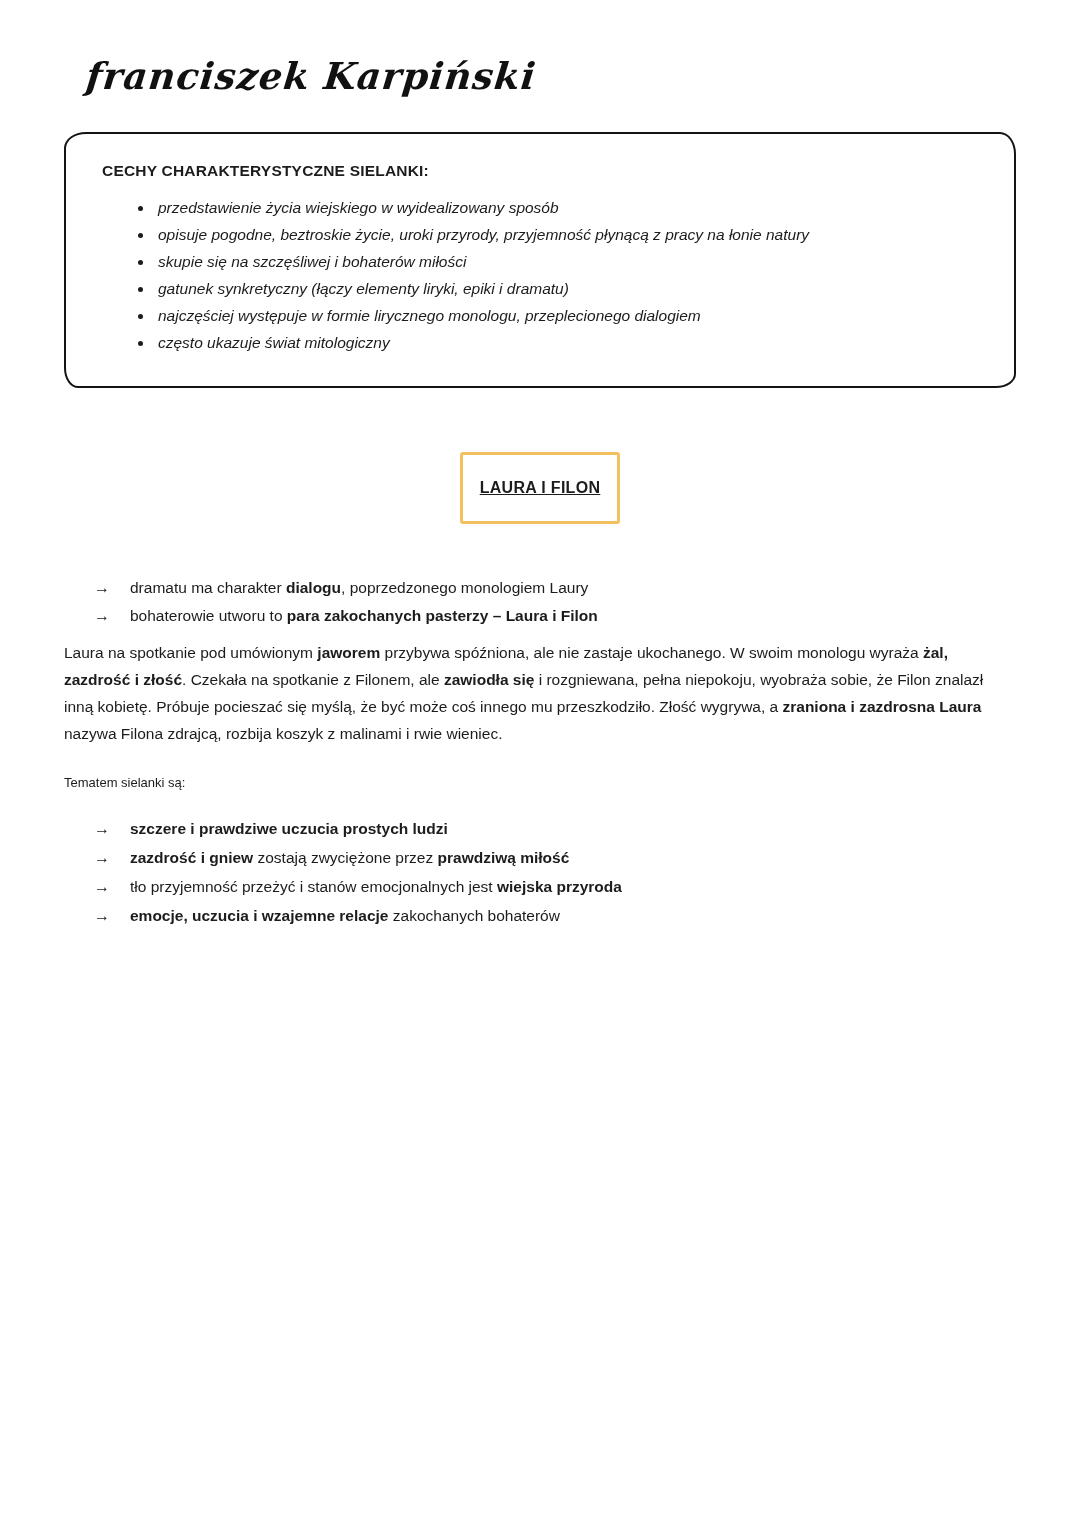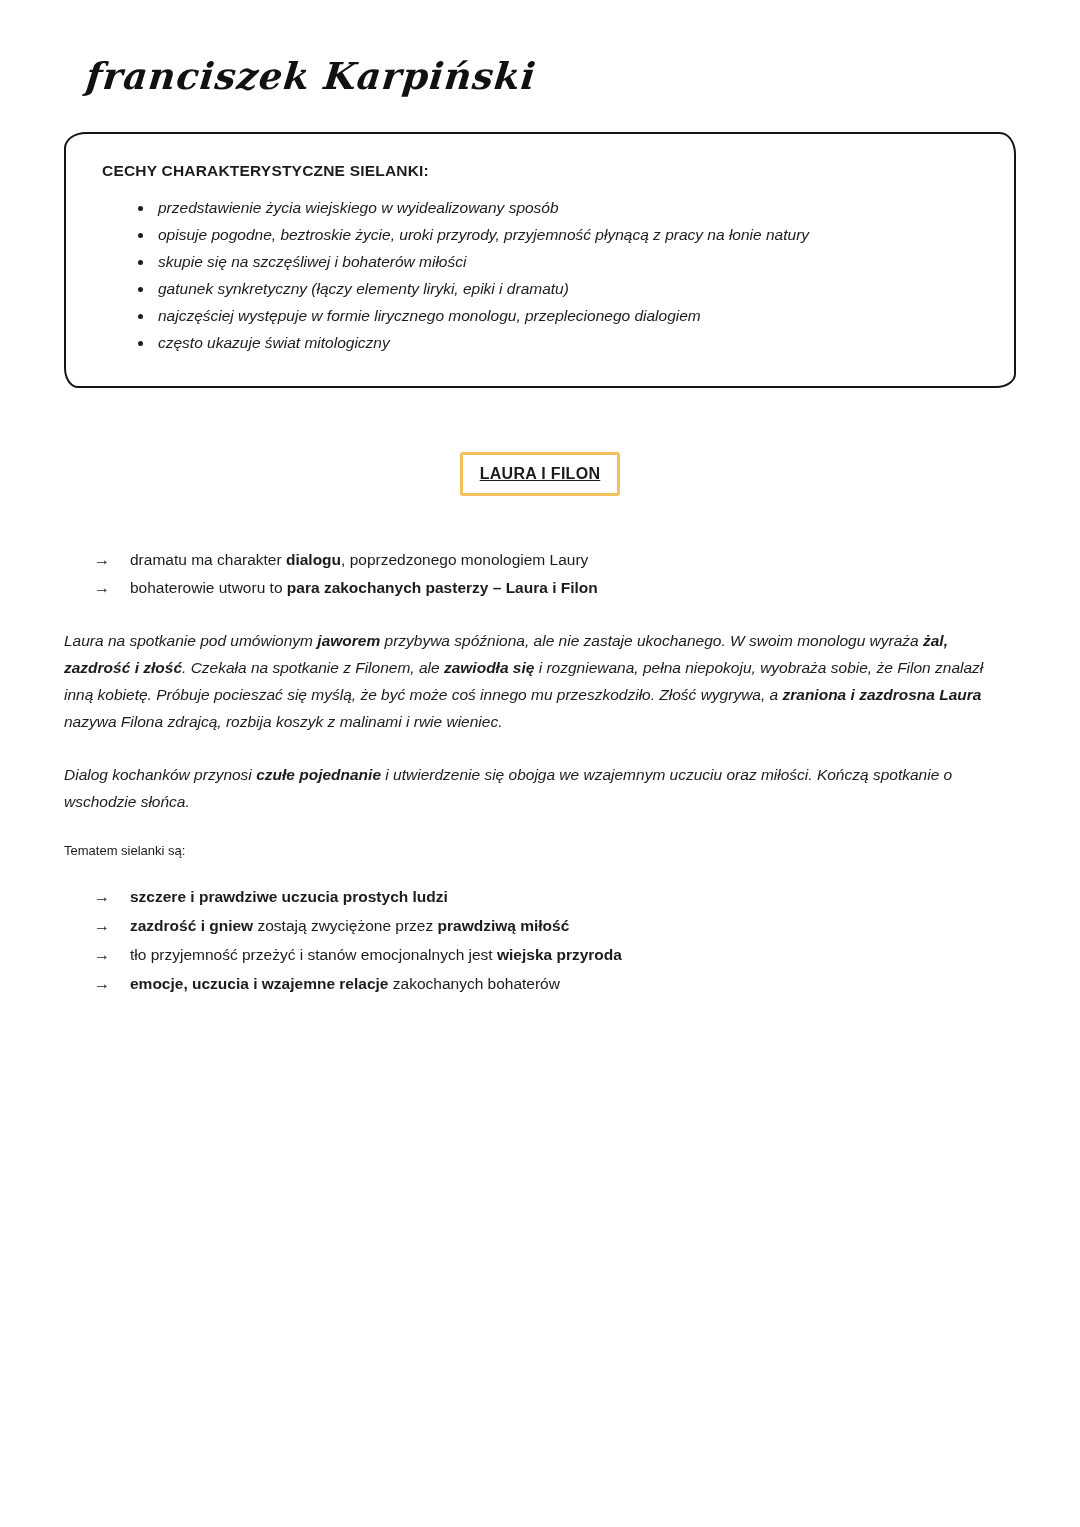--- a/index.html
+++ b/index.html
@@ -50,21 +50,21 @@
   }
   .features-list li { padding-left: 4px; font-style: italic; }
   .laura-box-wrap {
     margin-top: 64px;
     display: flex;
     justify-content: center;
   }
   .laura-box {
     border: 3px solid #f2c05c;
     border-radius: 3px;
-    padding: 10px 17px;
+    padding: 24px 17px;
     font-weight: 700;
     font-size: 16px;
     text-decoration: underline;
     letter-spacing: .3px;
     background: #fff;
   }
   .intro-points { margin-top: 50px; }
   .arrow-row {
     display: flex;
     align-items: flex-start;
@@ -73,24 +73,23 @@
     font-size: 15.5px;
   }
   .arrow-row + .arrow-row { margin-top: 1px; }
   .arrow-glyph {
     width: 36px;
     flex: 0 0 36px;
     font-size: 16px;
     color: #1c1c1c;
   }
   .body-par {
-    margin-top: 26px;
+    margin-top: 10px;
     font-size: 15.5px;
     line-height: 27px;
-    font-style: italic;
   }
   .themes-heading {
     margin-top: 22px;
     font-weight: 400;
     font-size: 13px;
     line-height: 27px;
   }
   .themes-list { margin-top: 19px; }
   .themes-list .arrow-row + .arrow-row { margin-top: 2px; }
   .b { font-weight: 700; }
@@ -124,21 +123,20 @@
       <span class="arrow-glyph">→</span>
       <span class="rich"><span>dramatu ma charakter </span><span class="b">dialogu</span><span>, poprzedzonego monologiem Laury</span></span>
     </div>
     <div class="arrow-row">
       <span class="arrow-glyph">→</span>
       <span class="rich"><span>bohaterowie utworu to </span><span class="b">para zakochanych pasterzy – Laura i Filon</span></span>
     </div>
   </div>
 
   <p class="body-par"><span>Laura na spotkanie pod umówionym </span><span class="b">jaworem</span><span> przybywa spóźniona, ale nie zastaje ukochanego. W swoim monologu wyraża </span><span class="b">żal, zazdrość i złość</span><span>. Czekała na spotkanie z Filonem, ale </span><span class="b">zawiodła się</span><span> i rozgniewana, pełna niepokoju, wyobraża sobie, że Filon znalazł inną kobietę. Próbuje pocieszać się myślą, że być może coś innego mu przeszkodziło. Złość wygrywa, a </span><span class="b">zraniona i zazdrosna Laura</span><span> nazywa Filona zdrajcą, rozbija koszyk z malinami i rwie wieniec.</span></p>
-  <p class="body-par"><span>Dialog kochanków przynosi </span><span class="b">czułe pojednanie</span><span> i utwierdzenie się obojga we wzajemnym uczuciu oraz miłości. Kończą spotkanie o wschodzie słońca.</span></p>
 
   <div class="themes-heading">Tematem sielanki są:</div>
 
   <div class="themes-list">
     <div class="arrow-row">
       <span class="arrow-glyph">→</span>
       <span class="rich"><span class="b">szczere i prawdziwe uczucia prostych ludzi</span></span>
     </div>
     <div class="arrow-row">
       <span class="arrow-glyph">→</span>

